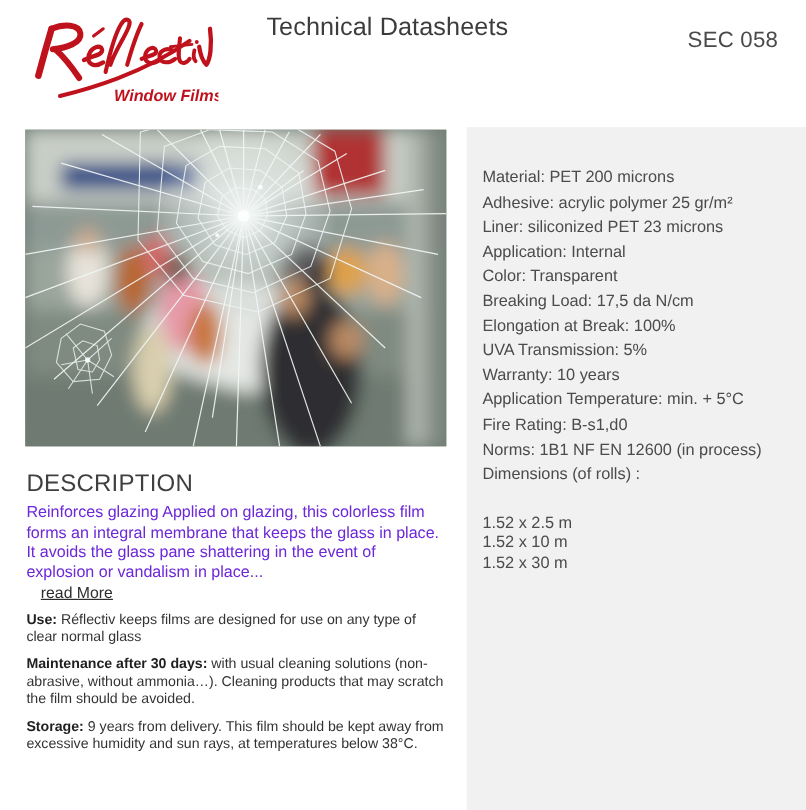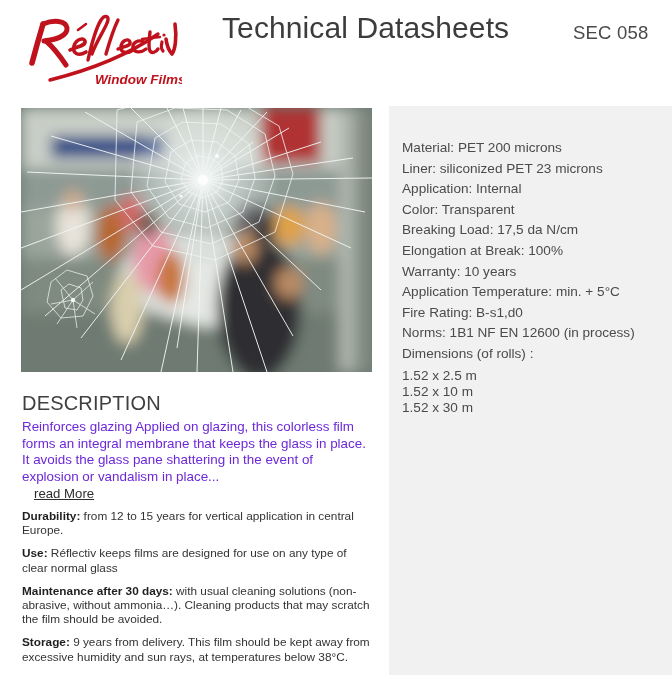--- a/index.html
+++ b/index.html
@@ -13,21 +13,21 @@
   .page { position: relative; width: 672px; height: 675px; background:#fff; }
 
   
   .header { position: relative; height: 106px; }
 
   .logo { position: absolute; left: 22px; top: 8px; width: 160px; height: 82px; }
   .logo svg { display: block; }
 
   .doc-title {
     position: absolute; left: 222px; top: 11px;
-    font-size: 30px; color: #3c3c3c; letter-spacing: 0.1px;
+    font-size: 21px; color: #3c3c3c; letter-spacing: 0.1px;
     white-space: nowrap;
   }
   .doc-code {
     position: absolute; left: 573px; top: 22px;
     font-size: 18.5px; color: #4a4a4a; letter-spacing: 0.2px;
     white-space: nowrap;
   }
 
   
   .spec-panel {
@@ -35,21 +35,21 @@
     width: 283px; height: 569px;
     background: #f1f1f1;
   }
   .spec-list {
     position: absolute; left: 13px; top: 32px; right: 6px;
   }
   .spec-line {
     font-size: 13.6px; color: #4b4b4b;
     line-height: 20.6px; white-space: nowrap;
   }
-  .dim-group { margin-top: 3px; }
+  .dim-group { margin-top: 22px; }
   .dim-line {
     font-size: 13.6px; color: #4b4b4b;
     line-height: 16.4px; white-space: nowrap;
   }
 
   
   .photo {
     position: absolute; left: 21px; top: 108px;
     width: 351px; height: 264px;
     overflow: hidden; background: #6d7a72;
@@ -231,48 +231,47 @@
         <circle cx="196" cy="48" r="2"></circle>
         <circle cx="160" cy="88" r="1.6"></circle>
         <circle cx="52" cy="192" r="2.2"></circle>
       </g>
     </svg>
   </div>
 
   <div class="spec-panel">
     <div class="spec-list">
       <div class="spec-line">Material: PET 200 microns</div>
+      <div class="spec-line">Adhesive: acrylic polymer 25 gr/m²</div>
       <div class="spec-line">Liner: siliconized PET 23 microns</div>
       <div class="spec-line">Application: Internal</div>
       <div class="spec-line">Color: Transparent</div>
       <div class="spec-line">Breaking Load: 17,5 da N/cm</div>
       <div class="spec-line">Elongation at Break: 100%</div>
+      <div class="spec-line">UVA Transmission: 5%</div>
       <div class="spec-line">Warranty: 10 years</div>
       <div class="spec-line">Application Temperature: min. + 5°C</div>
       <div class="spec-line">Fire Rating: B-s1,d0</div>
       <div class="spec-line">Norms: 1B1 NF EN 12600 (in process)</div>
       <div class="spec-line">Dimensions (of rolls) :</div>
 
       <div class="dim-group">
         <div class="dim-line">1.52 x 2.5 m</div>
         <div class="dim-line">1.52 x 10 m</div>
         <div class="dim-line">1.52 x 30 m</div>
       </div>
     </div>
   </div>
 
   <div class="desc-heading">DESCRIPTION</div>
   <div class="desc-body">Reinforces glazing Applied on glazing, this colorless film forms an integral membrane that keeps the glass in place. It avoids the glass pane shattering in the event of explosion or vandalism in place...</div>
   <a class="read-more">read More</a>
 
   <div class="notes">
     <div class="note">
-      <b>Durability:</b><span> from 12 to 15 years for vertical application in central Europe.</span>
-    </div>
-    <div class="note">
       <b>Use:</b><span> Réflectiv keeps films are designed for use on any type of clear normal glass</span>
     </div>
     <div class="note">
       <b>Maintenance after 30 days:</b><span> with usual cleaning solutions (non-abrasive, without ammonia…). Cleaning products that may scratch the film should be avoided.</span>
     </div>
     <div class="note">
       <b>Storage:</b><span> 9 years from delivery. This film should be kept away from excessive humidity and sun rays, at temperatures below 38°C.</span>
     </div>
   </div>
 

